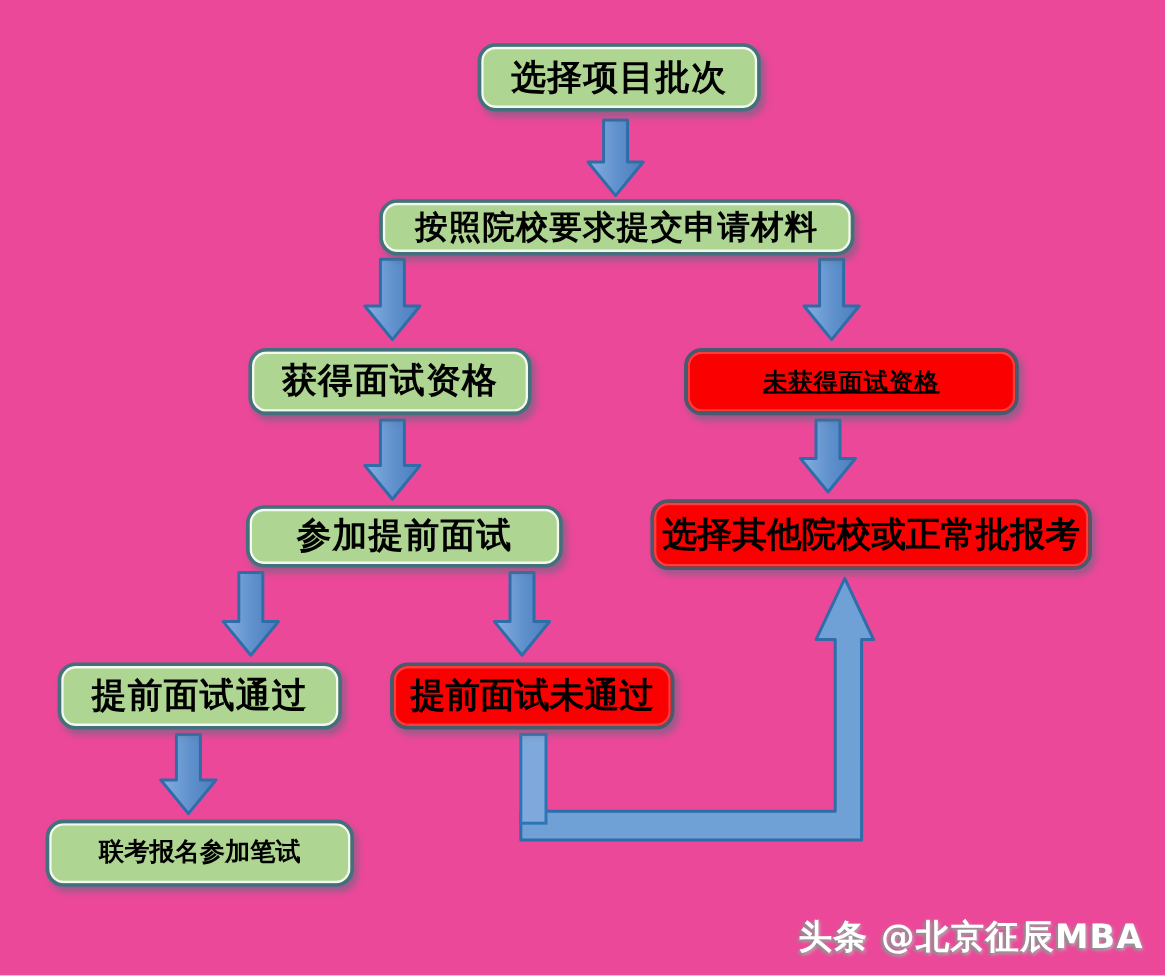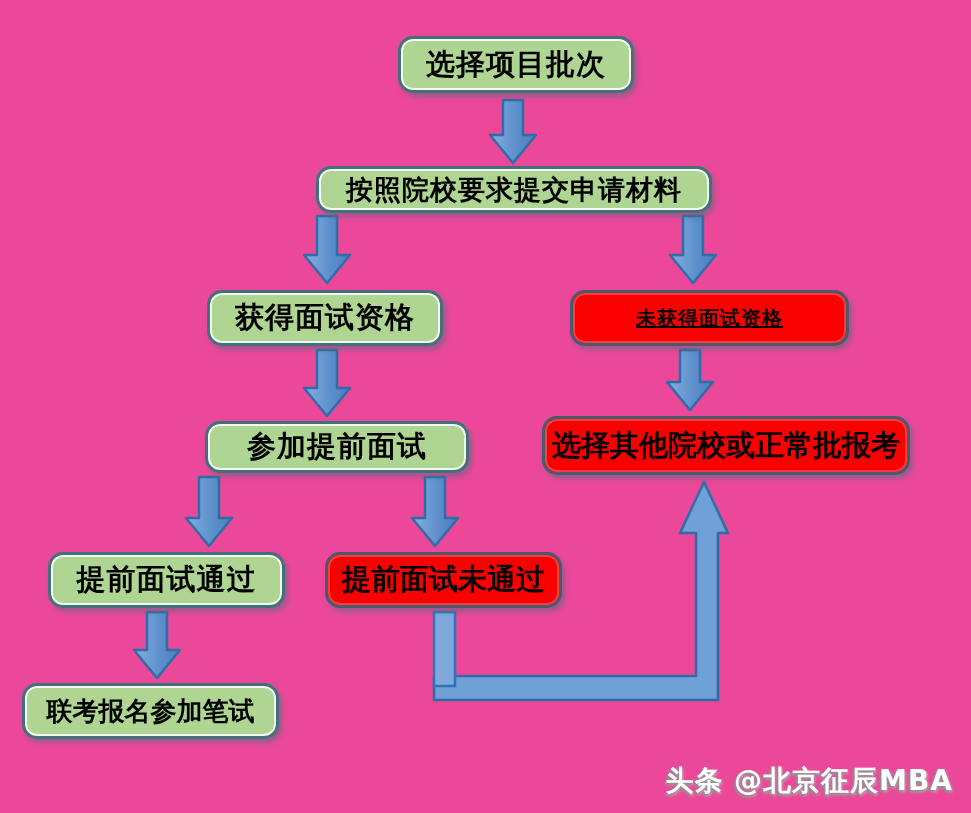--- a/index.html
+++ b/index.html
@@ -40,21 +40,21 @@
     box-shadow: inset 0 0 0 2px rgba(255,110,110,0.55), 3px 4px 5px rgba(90,105,125,0.55);
   }
   #n-select-batch      { left: 398px; top:  36px; width: 236px; height: 57px; font-size: 29px; }
   #n-submit-materials  { left: 316px; top: 166px; width: 396px; height: 47px; font-size: 27px; }
   #n-got-interview     { left: 207px; top: 290px; width: 236px; height: 56px; font-size: 29px; }
   #n-no-interview      { left: 570px; top: 290px; width: 279px; height: 56px; font-size: 20px; text-decoration: underline; }
   #n-attend-interview  { left: 205px; top: 421px; width: 264px; height: 52px; font-size: 29px; }
   #n-other-school      { left: 542px; top: 416px; width: 368px; height: 59px; font-size: 29px; letter-spacing: 0; }
   #n-interview-passed  { left:  48px; top: 552px; width: 237px; height: 56px; font-size: 29px; }
   #n-interview-failed  { left: 325px; top: 552px; width: 237px; height: 56px; font-size: 29px; letter-spacing: 0; }
-  #n-written-exam      { left:  22px; top: 683px; width: 257px; height: 56px; font-size: 26px; letter-spacing: 0; }
+  #n-written-exam      { left:  38px; top: 683px; width: 257px; height: 56px; font-size: 21px; letter-spacing: 0; }
   #watermark {
     position: absolute;
     right: 18px;
     top: 762px;
     font-size: 28px;
     font-weight: bold;
     color: #ffffff;
     letter-spacing: 1px;
     text-shadow: -2px 2px 2px #8f8f8f, 1px 2px 3px #b5b5b5;
     white-space: nowrap;

